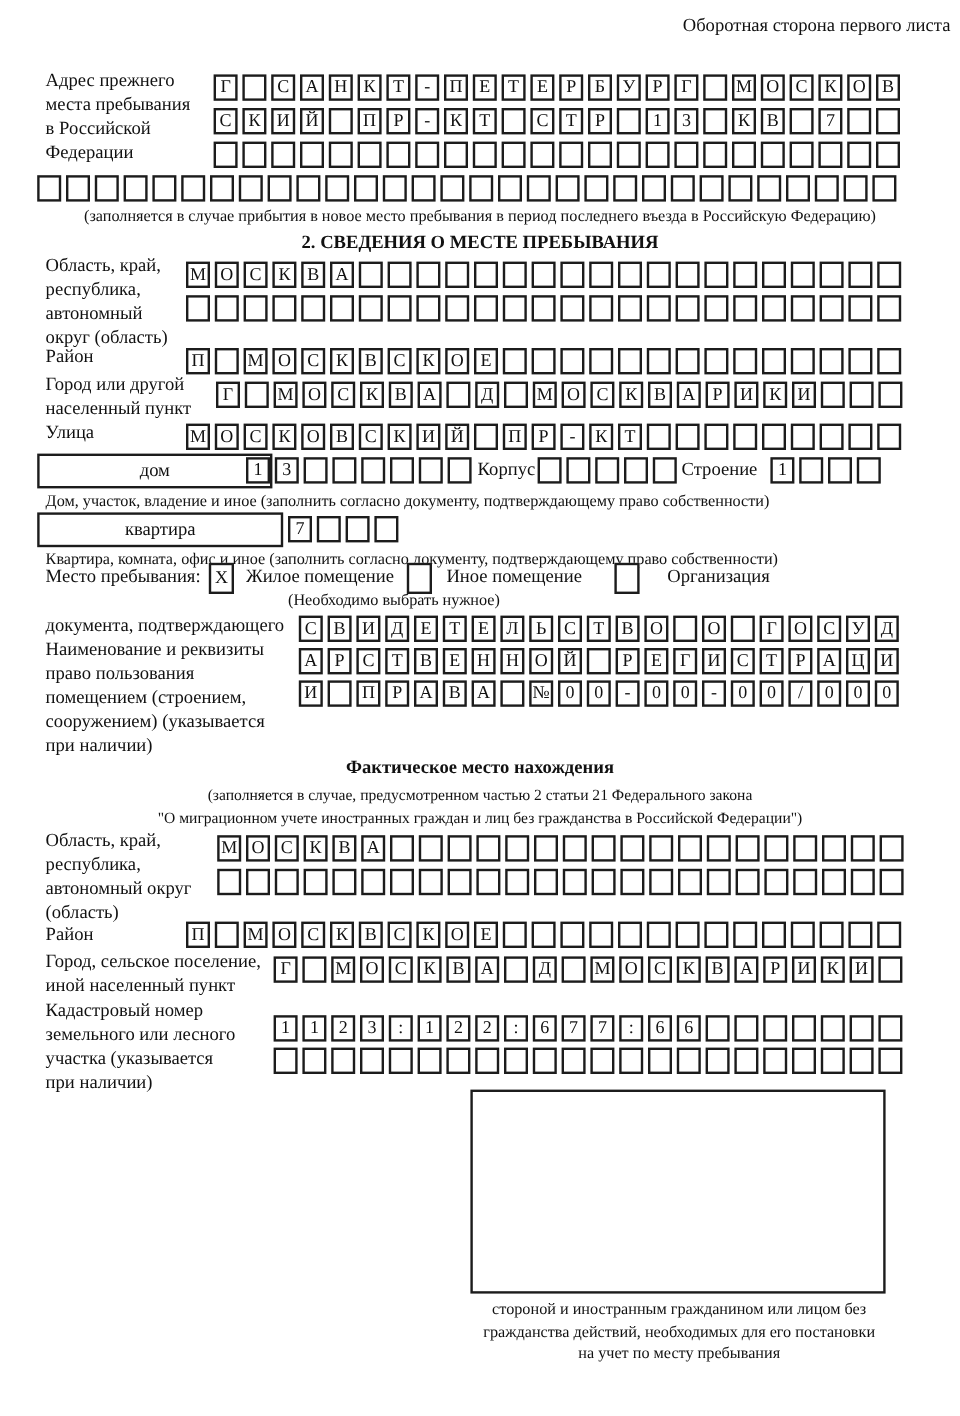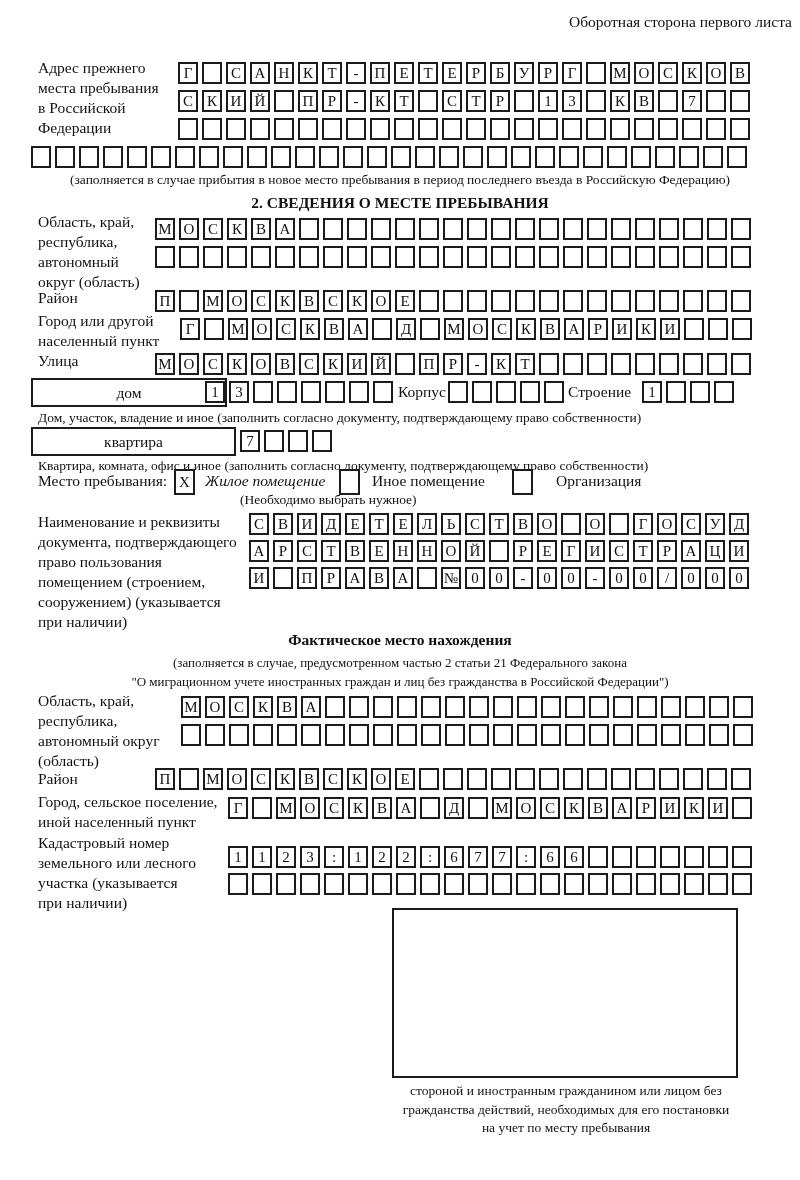--- a/index.html
+++ b/index.html
@@ -57,30 +57,30 @@
   <div class="labelbox" style="left:31px;top:378px;width:196px;">дом</div>
   <div class="abs lbl" style="left:398px;top:382px;">Корпус</div>
   <div class="abs lbl" style="left:568px;top:382px;">Строение</div>
   <div class="abs cap" style="left:38px;top:409px;">Дом, участок, владение и иное (заполнить согласно документу, подтверждающему право собственности)</div>
 
   <div class="labelbox" style="left:31px;top:427px;width:205px;">квартира</div>
   <div class="abs cap" style="left:38px;top:457px;">Квартира, комната, офис и иное (заполнить согласно документу, подтверждающему право собственности)</div>
 
   <div class="abs lbl" style="left:38px;top:471px;">Место пребывания:</div>
   <div class="cbx" style="left:174px;top:469px;">X</div>
-  <div class="abs lbl" style="left:205px;top:471px;font-style:italic;">Жилое помещение</div>
+  <div class="abs lbl" style="left:205px;top:471px;">Жилое помещение</div>
   <div class="cbx" style="left:339px;top:469px;"></div>
   <div class="abs lbl" style="left:372px;top:471px;">Иное помещение</div>
   <div class="cbx" style="left:512px;top:469px;"></div>
   <div class="abs lbl" style="left:556px;top:471px;">Организация</div>
   <div class="abs cap" style="left:240px;top:491px;">(Необходимо выбрать нужное)</div>
 
   <div class="abs lbl" style="left:38px;top:512px;">
+      <div>документа, подтверждающего</div>
       <div>Наименование и реквизиты</div>
-      <div>документа, подтверждающего</div>
       <div>право пользования</div>
       <div>помещением (строением,</div>
       <div>сооружением) (указывается</div>
       <div>при наличии)</div>
     </div>
 
   <div class="abs title-bold centered" style="top:631px;">Фактическое место нахождения</div>
   <div class="abs doc-note centered" style="top:653px;">
       <div>(заполняется в случае, предусмотренном частью 2 статьи 21 Федерального закона</div>
       <div>"О миграционном учете иностранных граждан и лиц без гражданства в Российской Федерации")</div>

